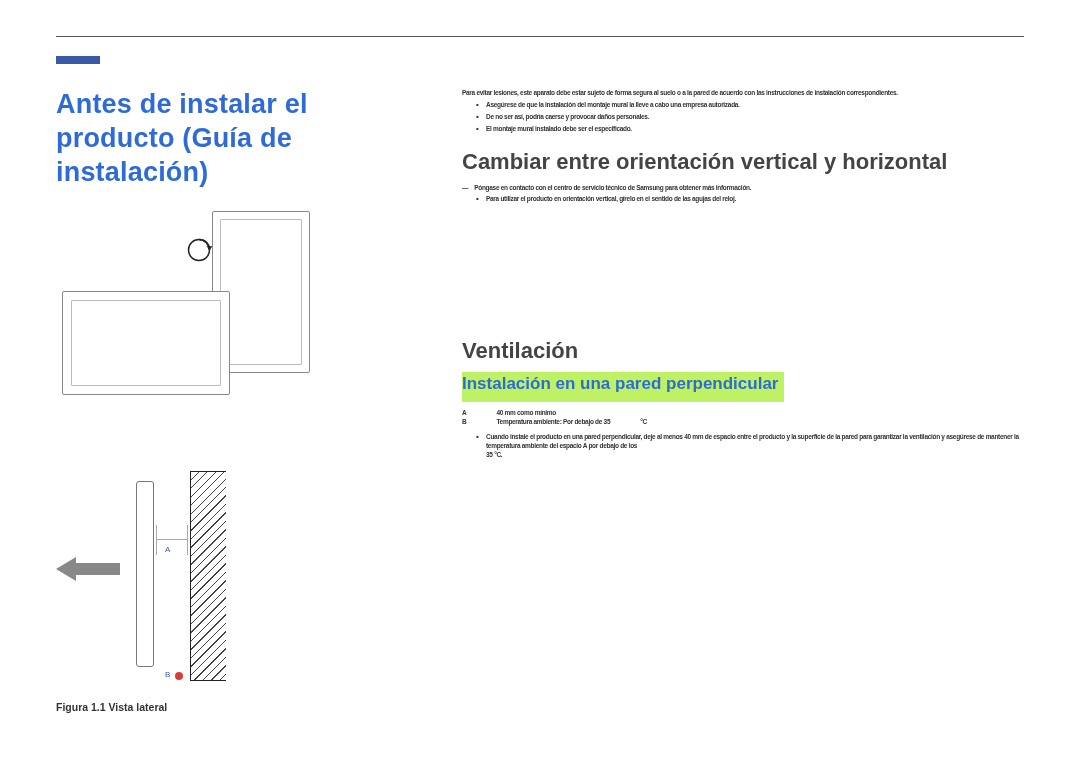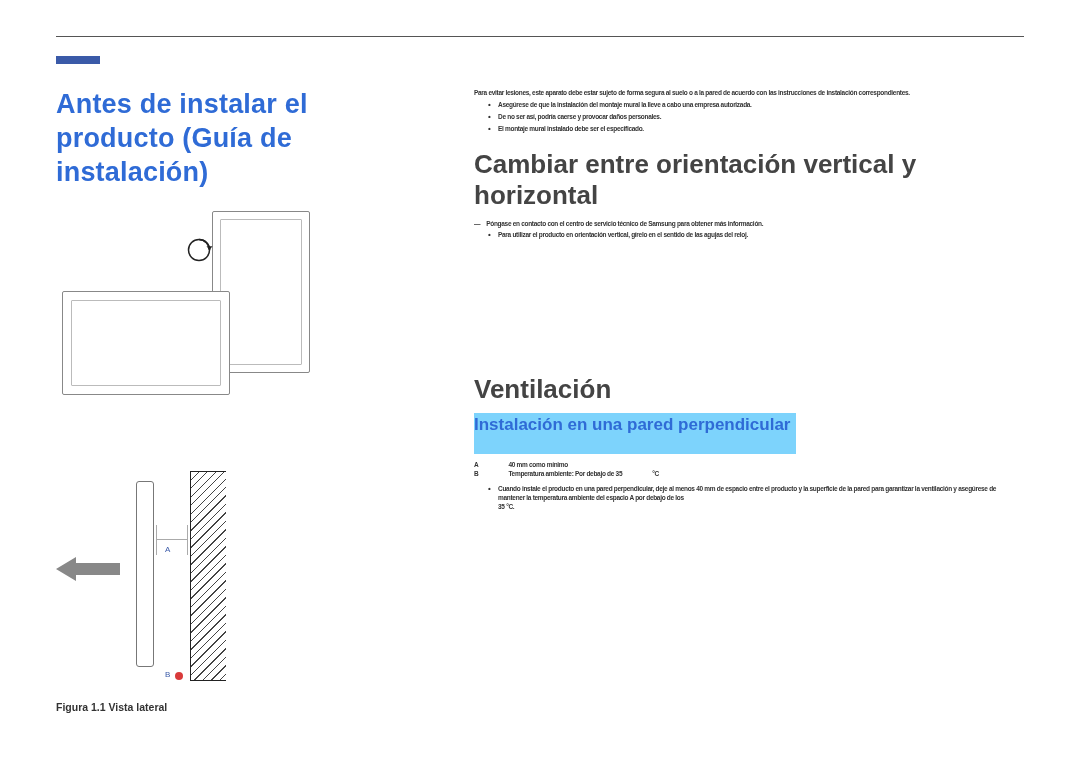--- a/index.html
+++ b/index.html
@@ -20,21 +20,21 @@
   .accent-bar {
     position: absolute;
     left: 56px; top: 56px;
     width: 44px; height: 8px;
     background: #3a5aa8;
   }
   .page {
     position: absolute;
     left: 56px; top: 88px; right: 56px; bottom: 30px;
     display: flex;
-    gap: 48px;
+    gap: 36px;
   }
   .col-left {
     width: 370px;
     flex: 0 0 370px;
   }
   .col-right {
     flex: 1;
     min-width: 0;
   }
   h1.title {
@@ -171,36 +171,36 @@
   .warn-block ul { list-style: none; margin: 3px 0 0 14px; }
   .warn-block li { position: relative; padding-left: 10px; margin-bottom: 3px; }
   .warn-block li::before {
     content: "•";
     position: absolute; left: 0; top: -1px;
     font-size: 8px;
   }
   h2.sub {
     color: #444;
     font-weight: 600;
-    font-size: 26px;
+    font-size: 22px;
     margin: 14px 0 8px;
   }
   .info-line {
     display: flex;
     gap: 6px;
     align-items: flex-start;
     margin-bottom: 2px;
   }
   .hl-head {
     display: inline-block;
-    background: #7dd3fc;
+    background: #bef264;
     color: #2f6bd6;
     font-weight: 700;
     font-size: 17px;
-    padding: 2px 6px 19px 0;
+    padding: 2px 6px 8px 0;
     margin-bottom: 6px;
   }
   .vent-lines { margin-bottom: 6px; }
   .vent-lines .row { display: flex; gap: 30px; }
   .para-tiny { font-size: 6.5px; line-height: 1.4; font-weight: 700; letter-spacing: -0.3px; max-width: 520px; }
   .bullet-list { list-style: none; margin-left: 14px; }
   .bullet-list li { position: relative; padding-left: 10px; }
   .bullet-list li::before {
     content: "•";
     position: absolute; left: 0; top: -1px;

